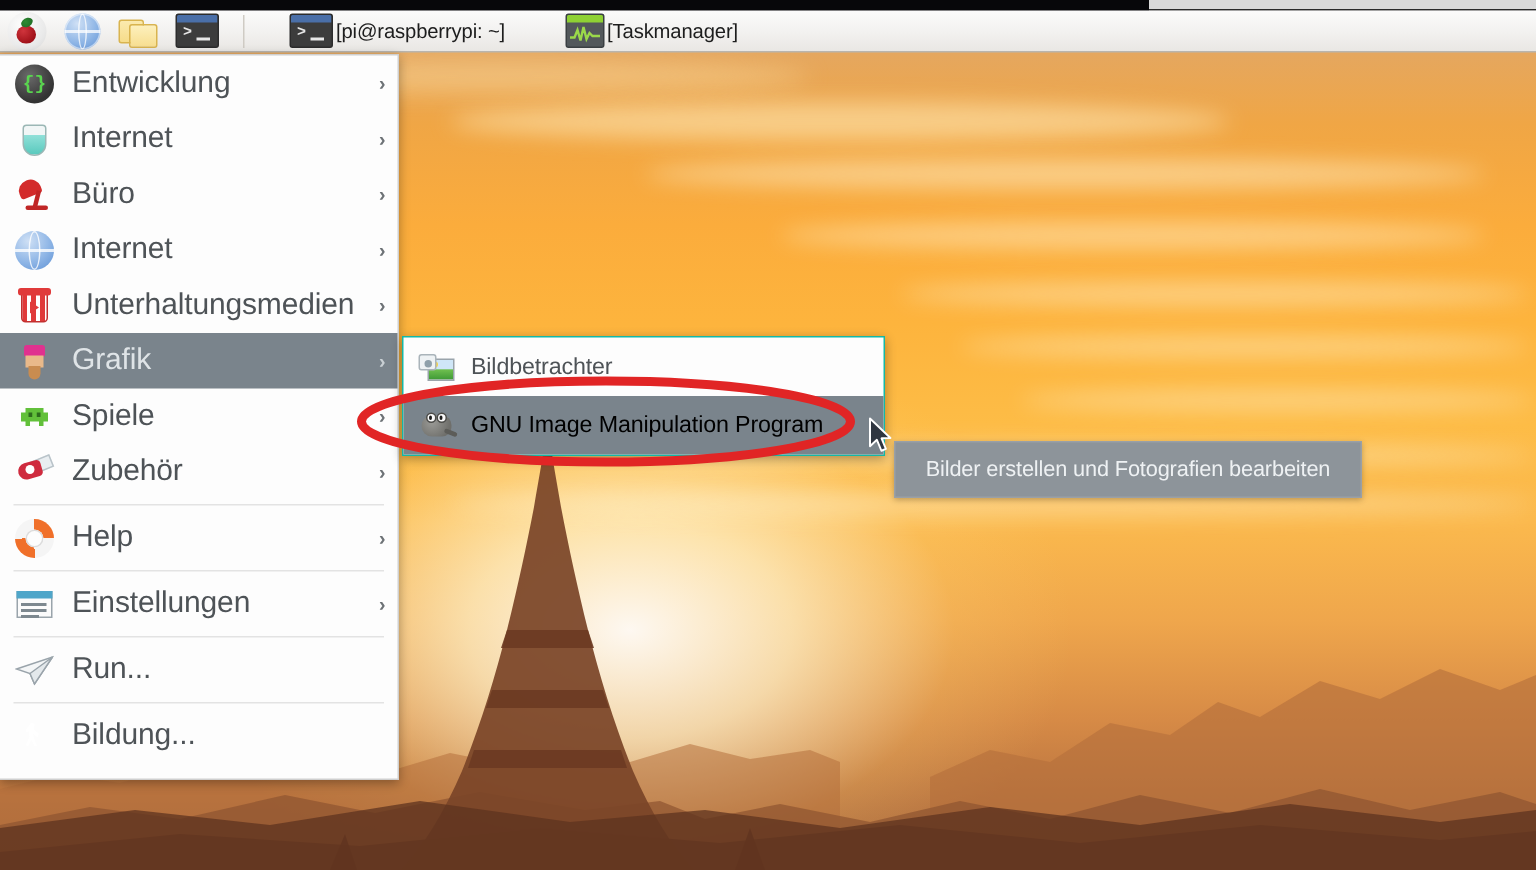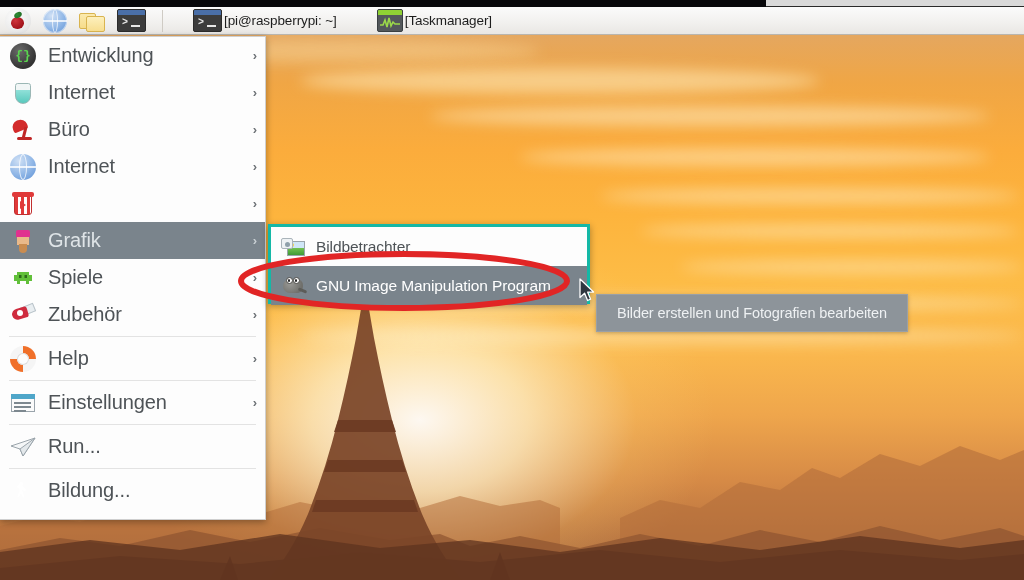--- a/index.html
+++ b/index.html
@@ -133,28 +133,28 @@
   .ic-set .r3{left:4px;top:20px;width:12px;}
   .ic-run{width:26px;height:26px;}
   .ic-run svg{position:absolute;left:0;top:3px;}
   .ic-shd{width:24px;height:24px;background:#19ad4b;border-radius:2px;position:relative;}
   .ic-shd:after{content:"";position:absolute;left:7px;top:4px;width:9px;height:16px;
     background:#fff;clip-path:polygon(42% 0,68% 8%,60% 30%,100% 48%,88% 62%,55% 48%,66% 72%,86% 100%,68% 100%,44% 74%,20% 100%,2% 96%,30% 60%,22% 36%,8% 44%,2% 30%,26% 16%);}
 
   
   #submenu{
     position:absolute;left:268px;top:224px;width:322px;height:80px;
-    background:#fdfdfd;border:3px solid #14b8a6;box-sizing:border-box;
+    background:#fdfdfd;border:1px solid #14b8a6;box-sizing:border-box;
     box-shadow:0 2px 7px rgba(0,0,0,.33);
   }
   .si{position:relative;display:flex;align-items:center;height:39px;padding:0 10px;box-sizing:border-box;cursor:default;}
   .si .sicon{width:24px;height:24px;flex:none;margin-right:11px;position:relative;}
   .si .stext{font-size:15.5px;color:#4e5357;white-space:nowrap;letter-spacing:-0.1px;}
   .si.sel{background:#7a848c;}
-  .si.sel .stext{color:#ffffff;}
+  .si.sel .stext{color:#000000;}
 
   .ic-img{width:24px;height:24px;}
   .ic-img .ph{position:absolute;left:0;top:3px;width:12px;height:11px;background:#eef2f4;border:1px solid #aab4ba;border-radius:2px;box-sizing:border-box;}
   .ic-img .ph:after{content:"";position:absolute;left:3px;top:3px;width:5px;height:5px;border-radius:50%;background:#8fa0aa;}
   .ic-img .pic{position:absolute;left:6px;top:6px;width:18px;height:15px;background:linear-gradient(180deg,#cfe6f7 0 48%,#6fbf4f 49%,#3f9a36 100%);border:1px solid #9aa4ab;box-sizing:border-box;}
   .ic-img .sun{position:absolute;left:9px;top:8px;width:4px;height:4px;border-radius:50%;background:#f6d34a;}
 
   .ic-gimp{width:26px;height:24px;}
   .ic-gimp .snout{position:absolute;left:2px;top:5px;width:20px;height:14px;border-radius:10px 9px 9px 10px;background:radial-gradient(circle at 35% 32%,#9a9a96,#6f6f6b 75%);}
   .ic-gimp .e1,.ic-gimp .e2{position:absolute;width:7px;height:7px;border-radius:50%;background:#fafafa;border:1px solid #4b4b48;box-sizing:border-box;}
@@ -300,20 +300,21 @@
       <span class="ltext">Internet</span>
       <span class="arrow">›</span>
     </div>
 
     <div class="mi">
       <span class="licon ic-ent">
           <span class="box"></span>
           <span class="lid"></span>
           <span class="play"></span>
         </span>
+      <span class="ltext">Unterhaltungsmedien</span>
       <span class="arrow">›</span>
     </div>
 
     <div class="mi sel">
       <span class="licon ic-gfx">
           <span class="head"></span>
           <span class="body"></span>
           <span class="br"></span>
         </span>
       <span class="ltext">Grafik</span>

